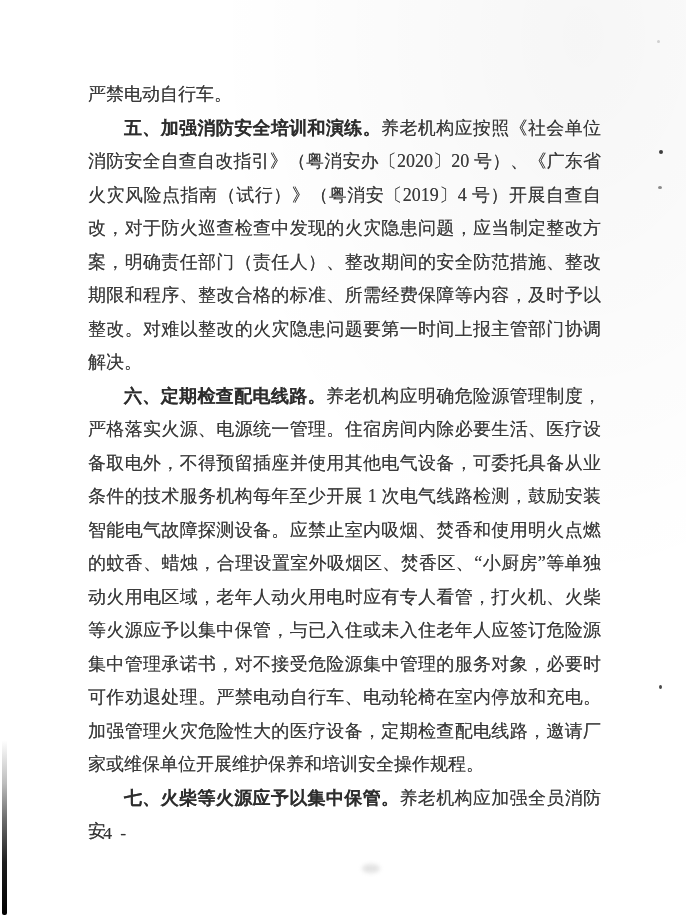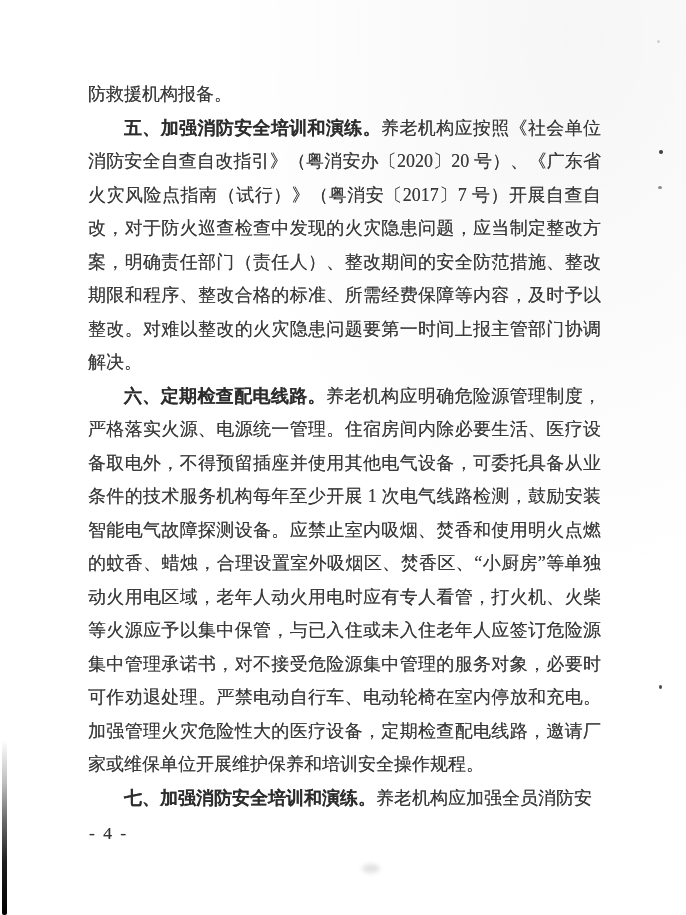--- a/index.html
+++ b/index.html
@@ -93,27 +93,27 @@
     border-radius: 50%;
     filter: blur(2px);
   }
 </style>
 </head>
 <body>
 
 <div class="page">
 
   <div class="doc-body">
-    <p class="para no-indent"><span>防救援机构报备。</span></p>
+    <p class="para no-indent"><span>严禁电动自行车。</span></p>
 
-    <p class="para"><b class="lead">五、加强消防安全培训和演练。</b><span>养老机构应按照《社会单位消防安全自查自改指引》（粤消安办〔2020〕20 号）、《广东省火灾风险点指南（试行）》（粤消安〔2017〕7 号）开展自查自改，对于防火巡查检查中发现的火灾隐患问题，应当制定整改方案，明确责任部门（责任人）、整改期间的安全防范措施、整改期限和程序、整改合格的标准、所需经费保障等内容，及时予以整改。对难以整改的火灾隐患问题要第一时间上报主管部门协调解决。</span></p>
+    <p class="para"><b class="lead">五、加强消防安全培训和演练。</b><span>养老机构应按照《社会单位消防安全自查自改指引》（粤消安办〔2020〕20 号）、《广东省火灾风险点指南（试行）》（粤消安〔2019〕4 号）开展自查自改，对于防火巡查检查中发现的火灾隐患问题，应当制定整改方案，明确责任部门（责任人）、整改期间的安全防范措施、整改期限和程序、整改合格的标准、所需经费保障等内容，及时予以整改。对难以整改的火灾隐患问题要第一时间上报主管部门协调解决。</span></p>
 
     <p class="para"><b class="lead">六、定期检查配电线路。</b><span>养老机构应明确危险源管理制度，严格落实火源、电源统一管理。住宿房间内除必要生活、医疗设备取电外，不得预留插座并使用其他电气设备，可委托具备从业条件的技术服务机构每年至少开展 1 次电气线路检测，鼓励安装智能电气故障探测设备。应禁止室内吸烟、焚香和使用明火点燃的蚊香、蜡烛，合理设置室外吸烟区、焚香区、“小厨房”等单独动火用电区域，老年人动火用电时应有专人看管，打火机、火柴等火源应予以集中保管，与已入住或未入住老年人应签订危险源集中管理承诺书，对不接受危险源集中管理的服务对象，必要时可作劝退处理。严禁电动自行车、电动轮椅在室内停放和充电。加强管理火灾危险性大的医疗设备，定期检查配电线路，邀请厂家或维保单位开展维护保养和培训安全操作规程。</span></p>
 
-    <p class="para"><b class="lead">七、加强消防安全培训和演练。</b><span>养老机构应加强全员消防安</span></p>
+    <p class="para"><b class="lead">七、火柴等火源应予以集中保管。</b><span>养老机构应加强全员消防安</span></p>
   </div>
 
   <div class="page-number">- 4 -</div>
 
   <div class="scan-edge"></div>
   <div class="speck s1"></div>
   <div class="speck s2"></div>
   <div class="speck s3"></div>
   <div class="speck s4"></div>
   <div class="smudge"></div>

